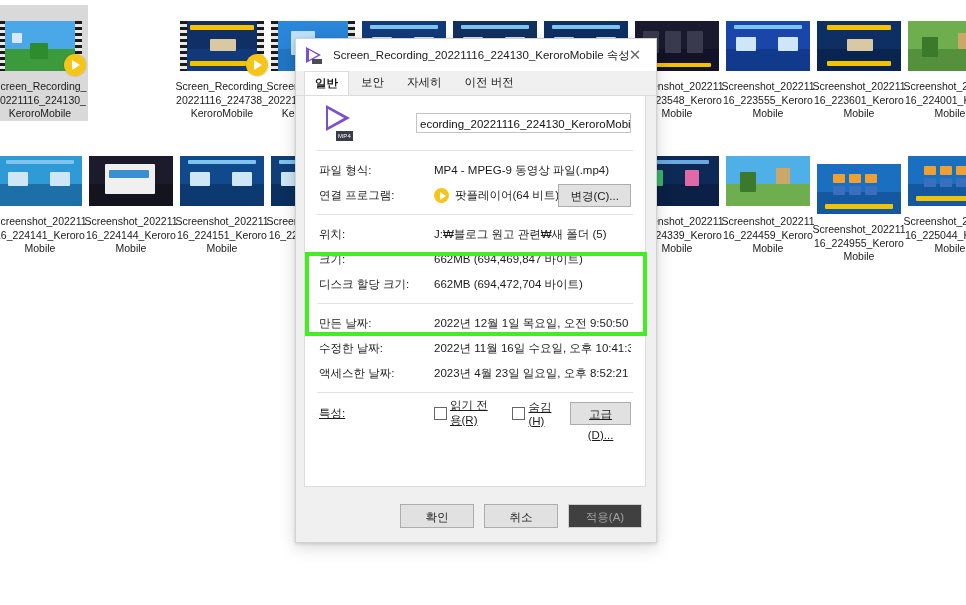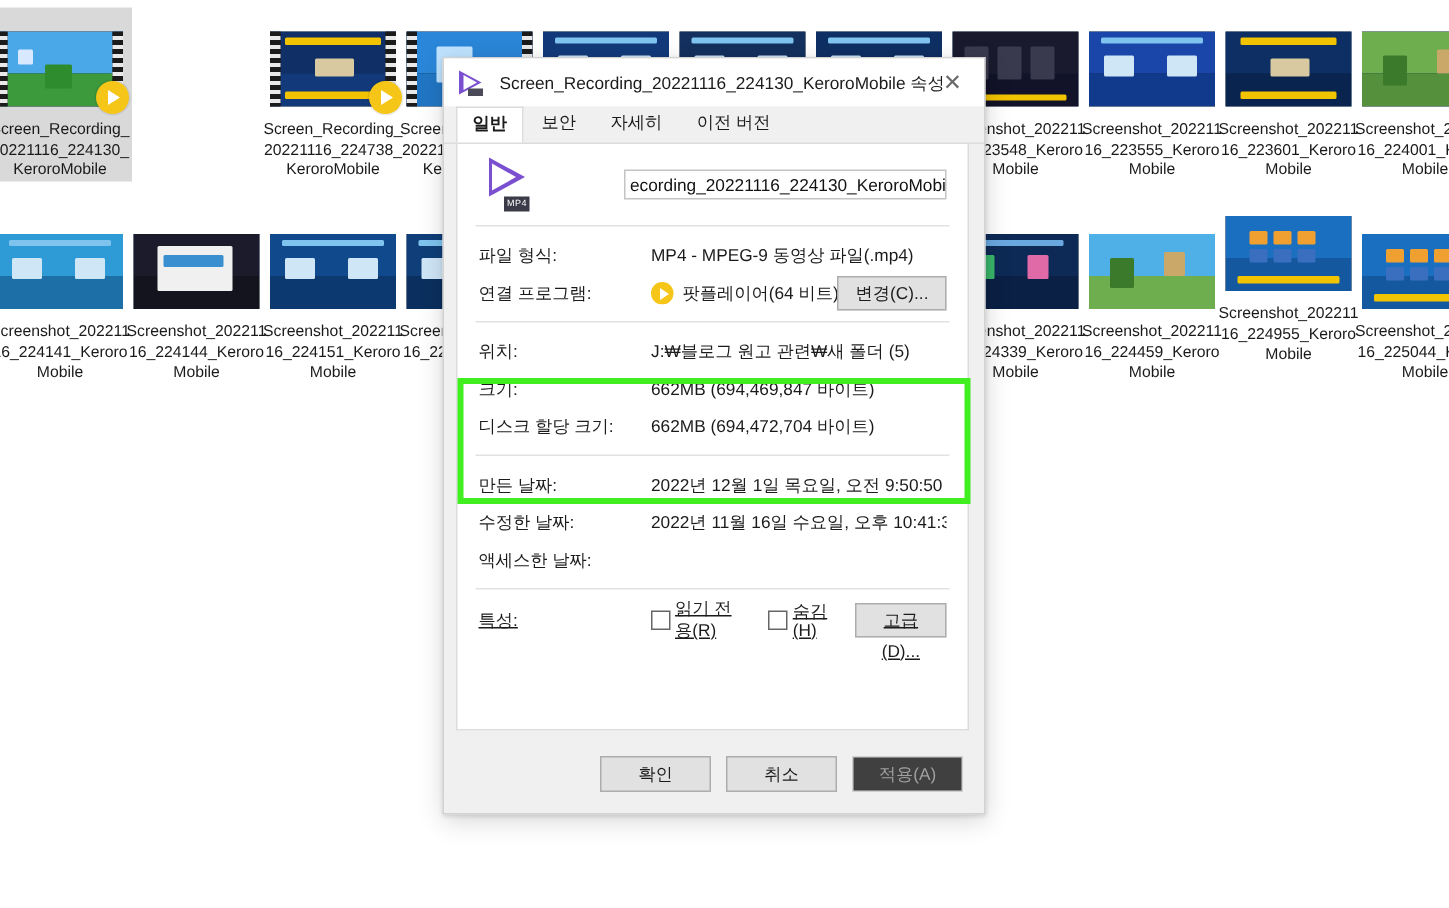--- a/index.html
+++ b/index.html
@@ -373,21 +373,21 @@
       <div class="thumb-wrap">
         <div class="thumb">
           <div class="sky" style="background: rgb(79, 176, 232);"></div>
           <div class="ground" style="background: rgb(111, 174, 78);"></div>
           <div class="blk" style="left: 14px; top: 16px; width: 16px; height: 20px; background: rgb(59, 122, 42); z-index: 3;"></div>
           <div class="blk" style="left: 50px; top: 12px; width: 14px; height: 16px; background: rgb(202, 168, 106); z-index: 3;"></div>
         </div>
       </div>
       <div class="file-label">Screenshot_20221116_224459_KeroroMobile</div>
     </div>
-    <div class="file-tile" style="left: 811px; top: 128px;">
+    <div class="file-tile" style="left: 811px; top: 148px;">
       <div class="thumb-wrap">
         <div class="thumb">
           <div class="sky" style="background: rgb(26, 111, 192);"></div>
           <div class="ground" style="background: rgb(20, 88, 160);"></div>
           <div class="blk" style="left: 16px; top: 10px; width: 12px; height: 9px; background: rgb(240, 160, 48); z-index: 3;"></div>
           <div class="blk" style="left: 32px; top: 10px; width: 12px; height: 9px; background: rgb(240, 160, 48); z-index: 3;"></div>
           <div class="blk" style="left: 48px; top: 10px; width: 12px; height: 9px; background: rgb(240, 160, 48); z-index: 3;"></div>
           <div class="blk" style="left: 16px; top: 22px; width: 12px; height: 9px; background: rgb(58, 111, 192); z-index: 3;"></div>
           <div class="blk" style="left: 32px; top: 22px; width: 12px; height: 9px; background: rgb(58, 111, 192); z-index: 3;"></div>
           <div class="blk" style="left: 48px; top: 22px; width: 12px; height: 9px; background: rgb(58, 111, 192); z-index: 3;"></div>
@@ -486,20 +486,21 @@
       <div class="drow">
         <div class="dlabel">만든 날짜:</div>
         <div class="dval">2022년 12월 1일 목요일, 오전 9:50:50</div>
       </div>
       <div class="drow">
         <div class="dlabel">수정한 날짜:</div>
         <div class="dval">2022년 11월 16일 수요일, 오후 10:41:30</div>
       </div>
       <div class="drow">
         <div class="dlabel">액세스한 날짜:</div>
+        <div class="dval">2023년 4월 23일 일요일, 오후 8:52:21</div>
       </div>
     </div>
 
     <div class="hr"></div>
 
     <div class="rowgrid">
       <div class="attrs-row">
         <div class="dlabel">특성:</div>
         <label class="cbl">
           <span class="cbx"></span>

